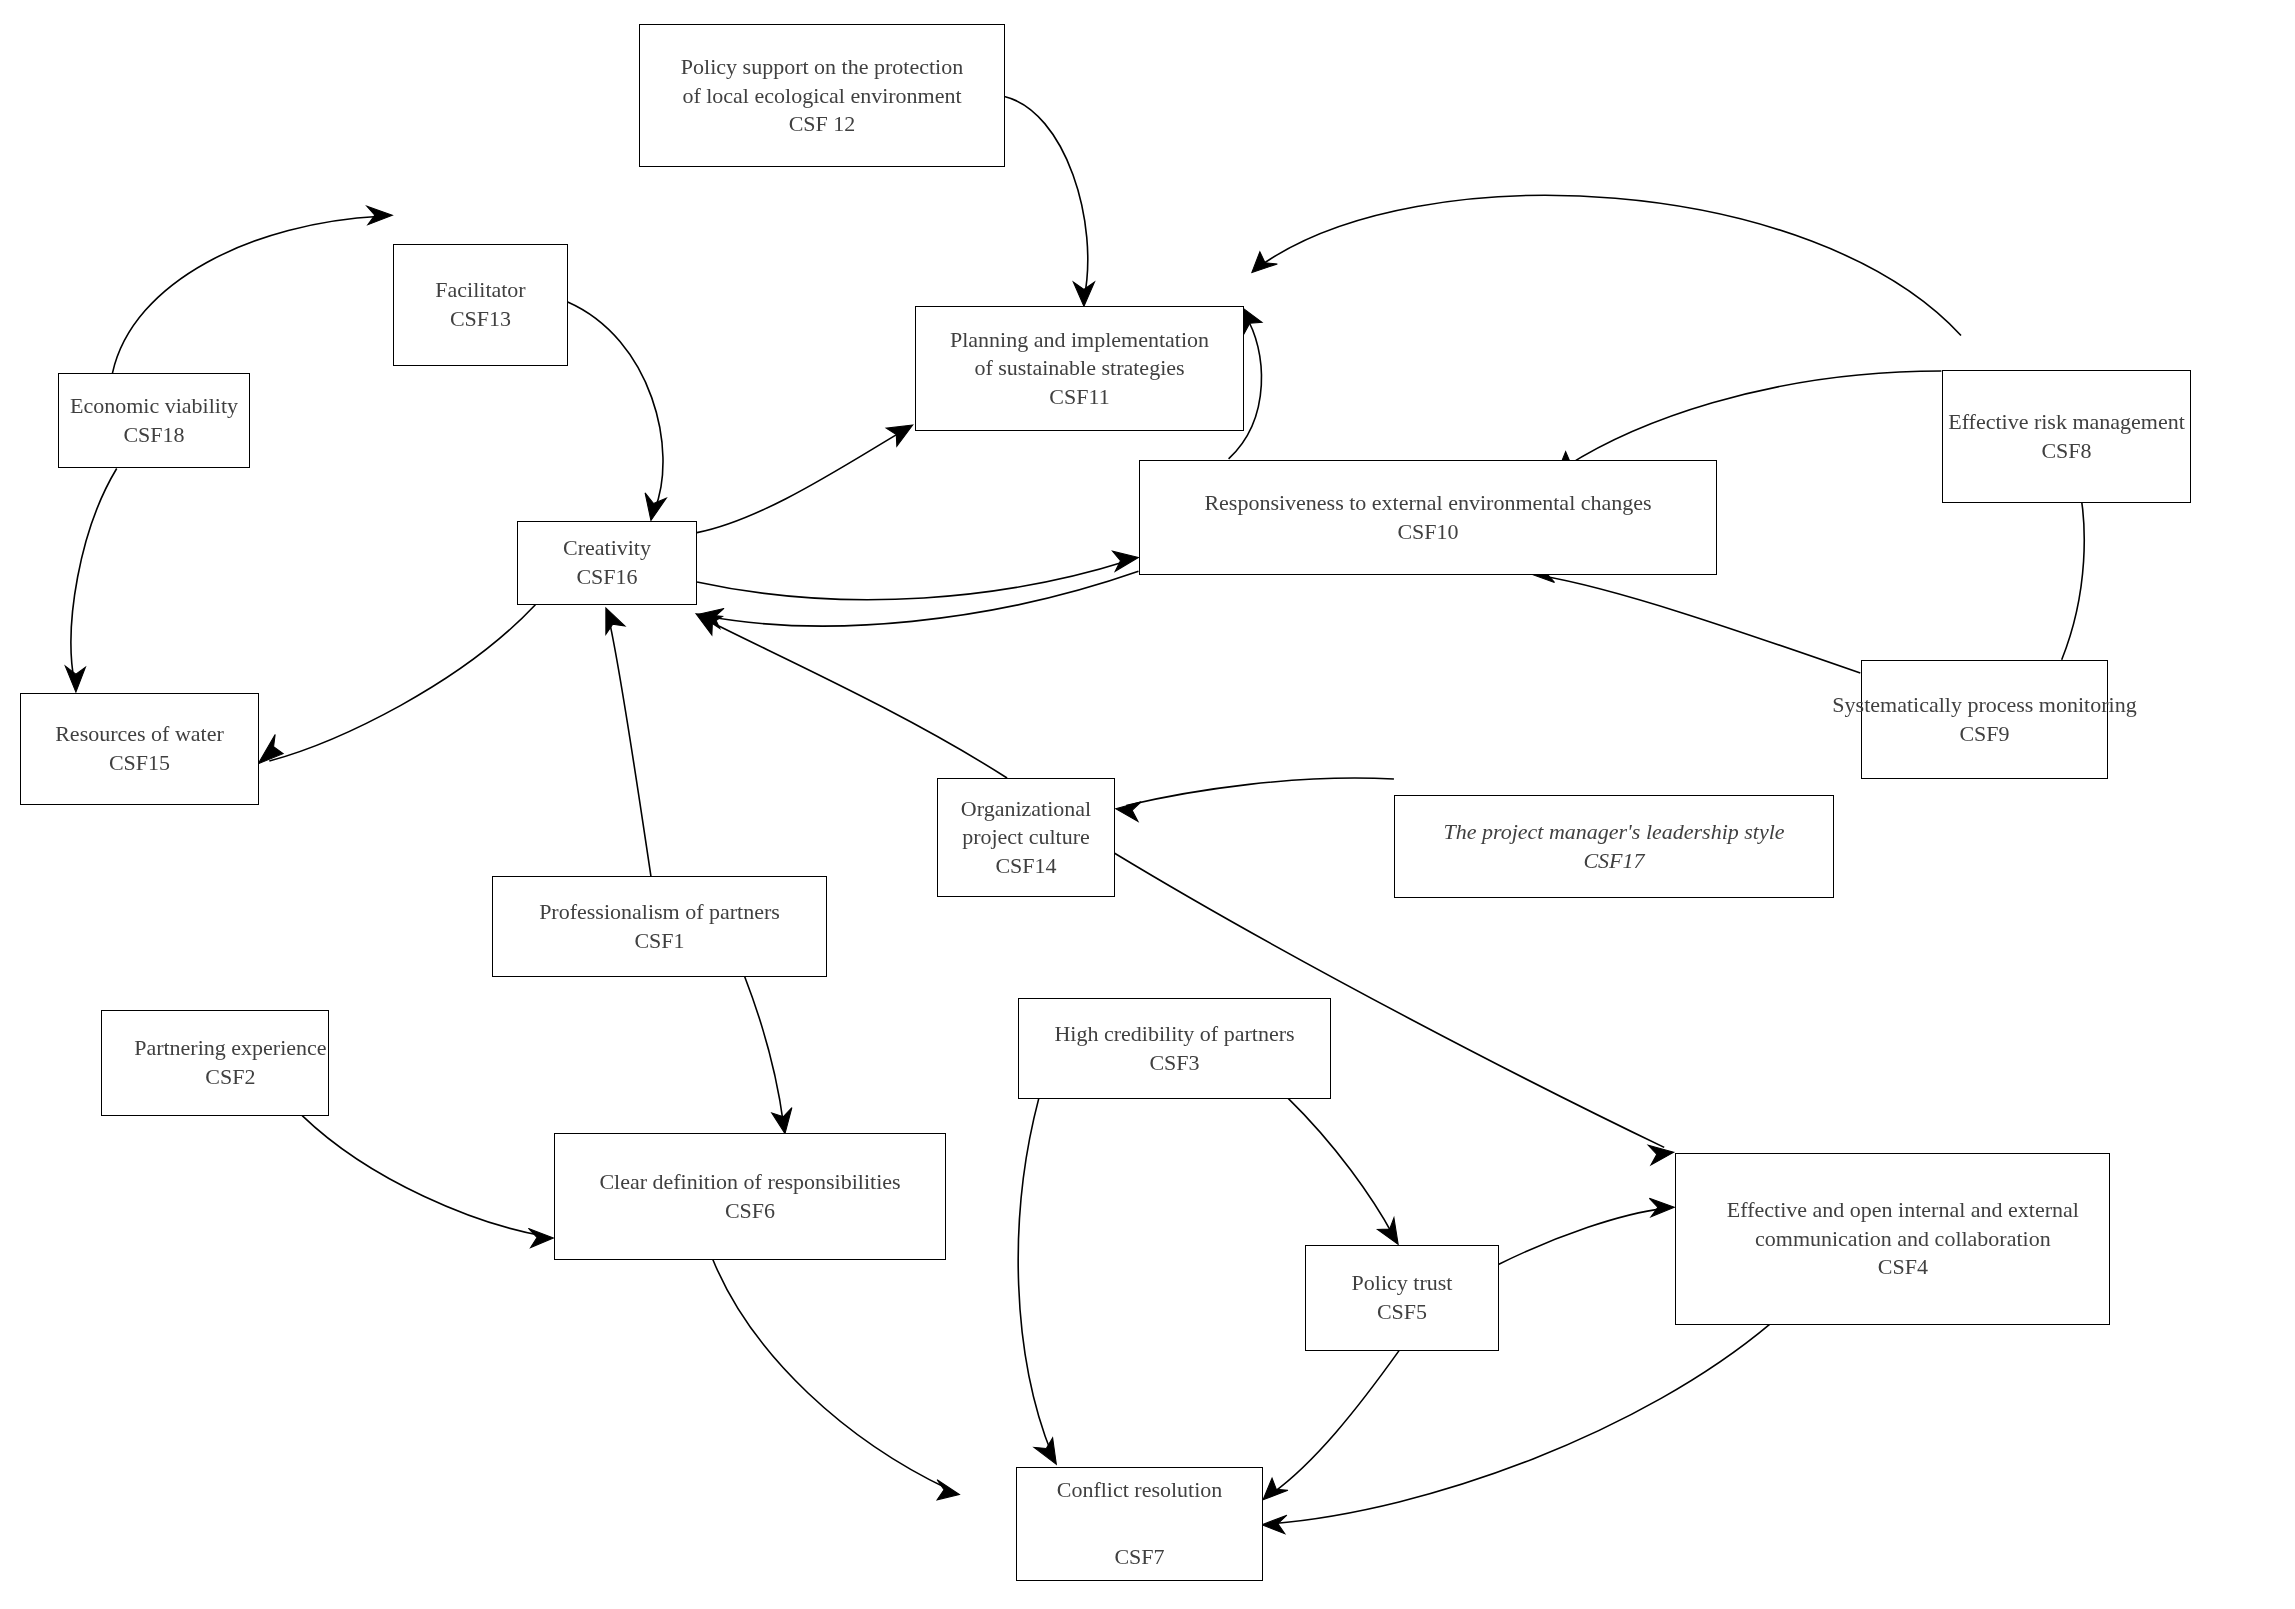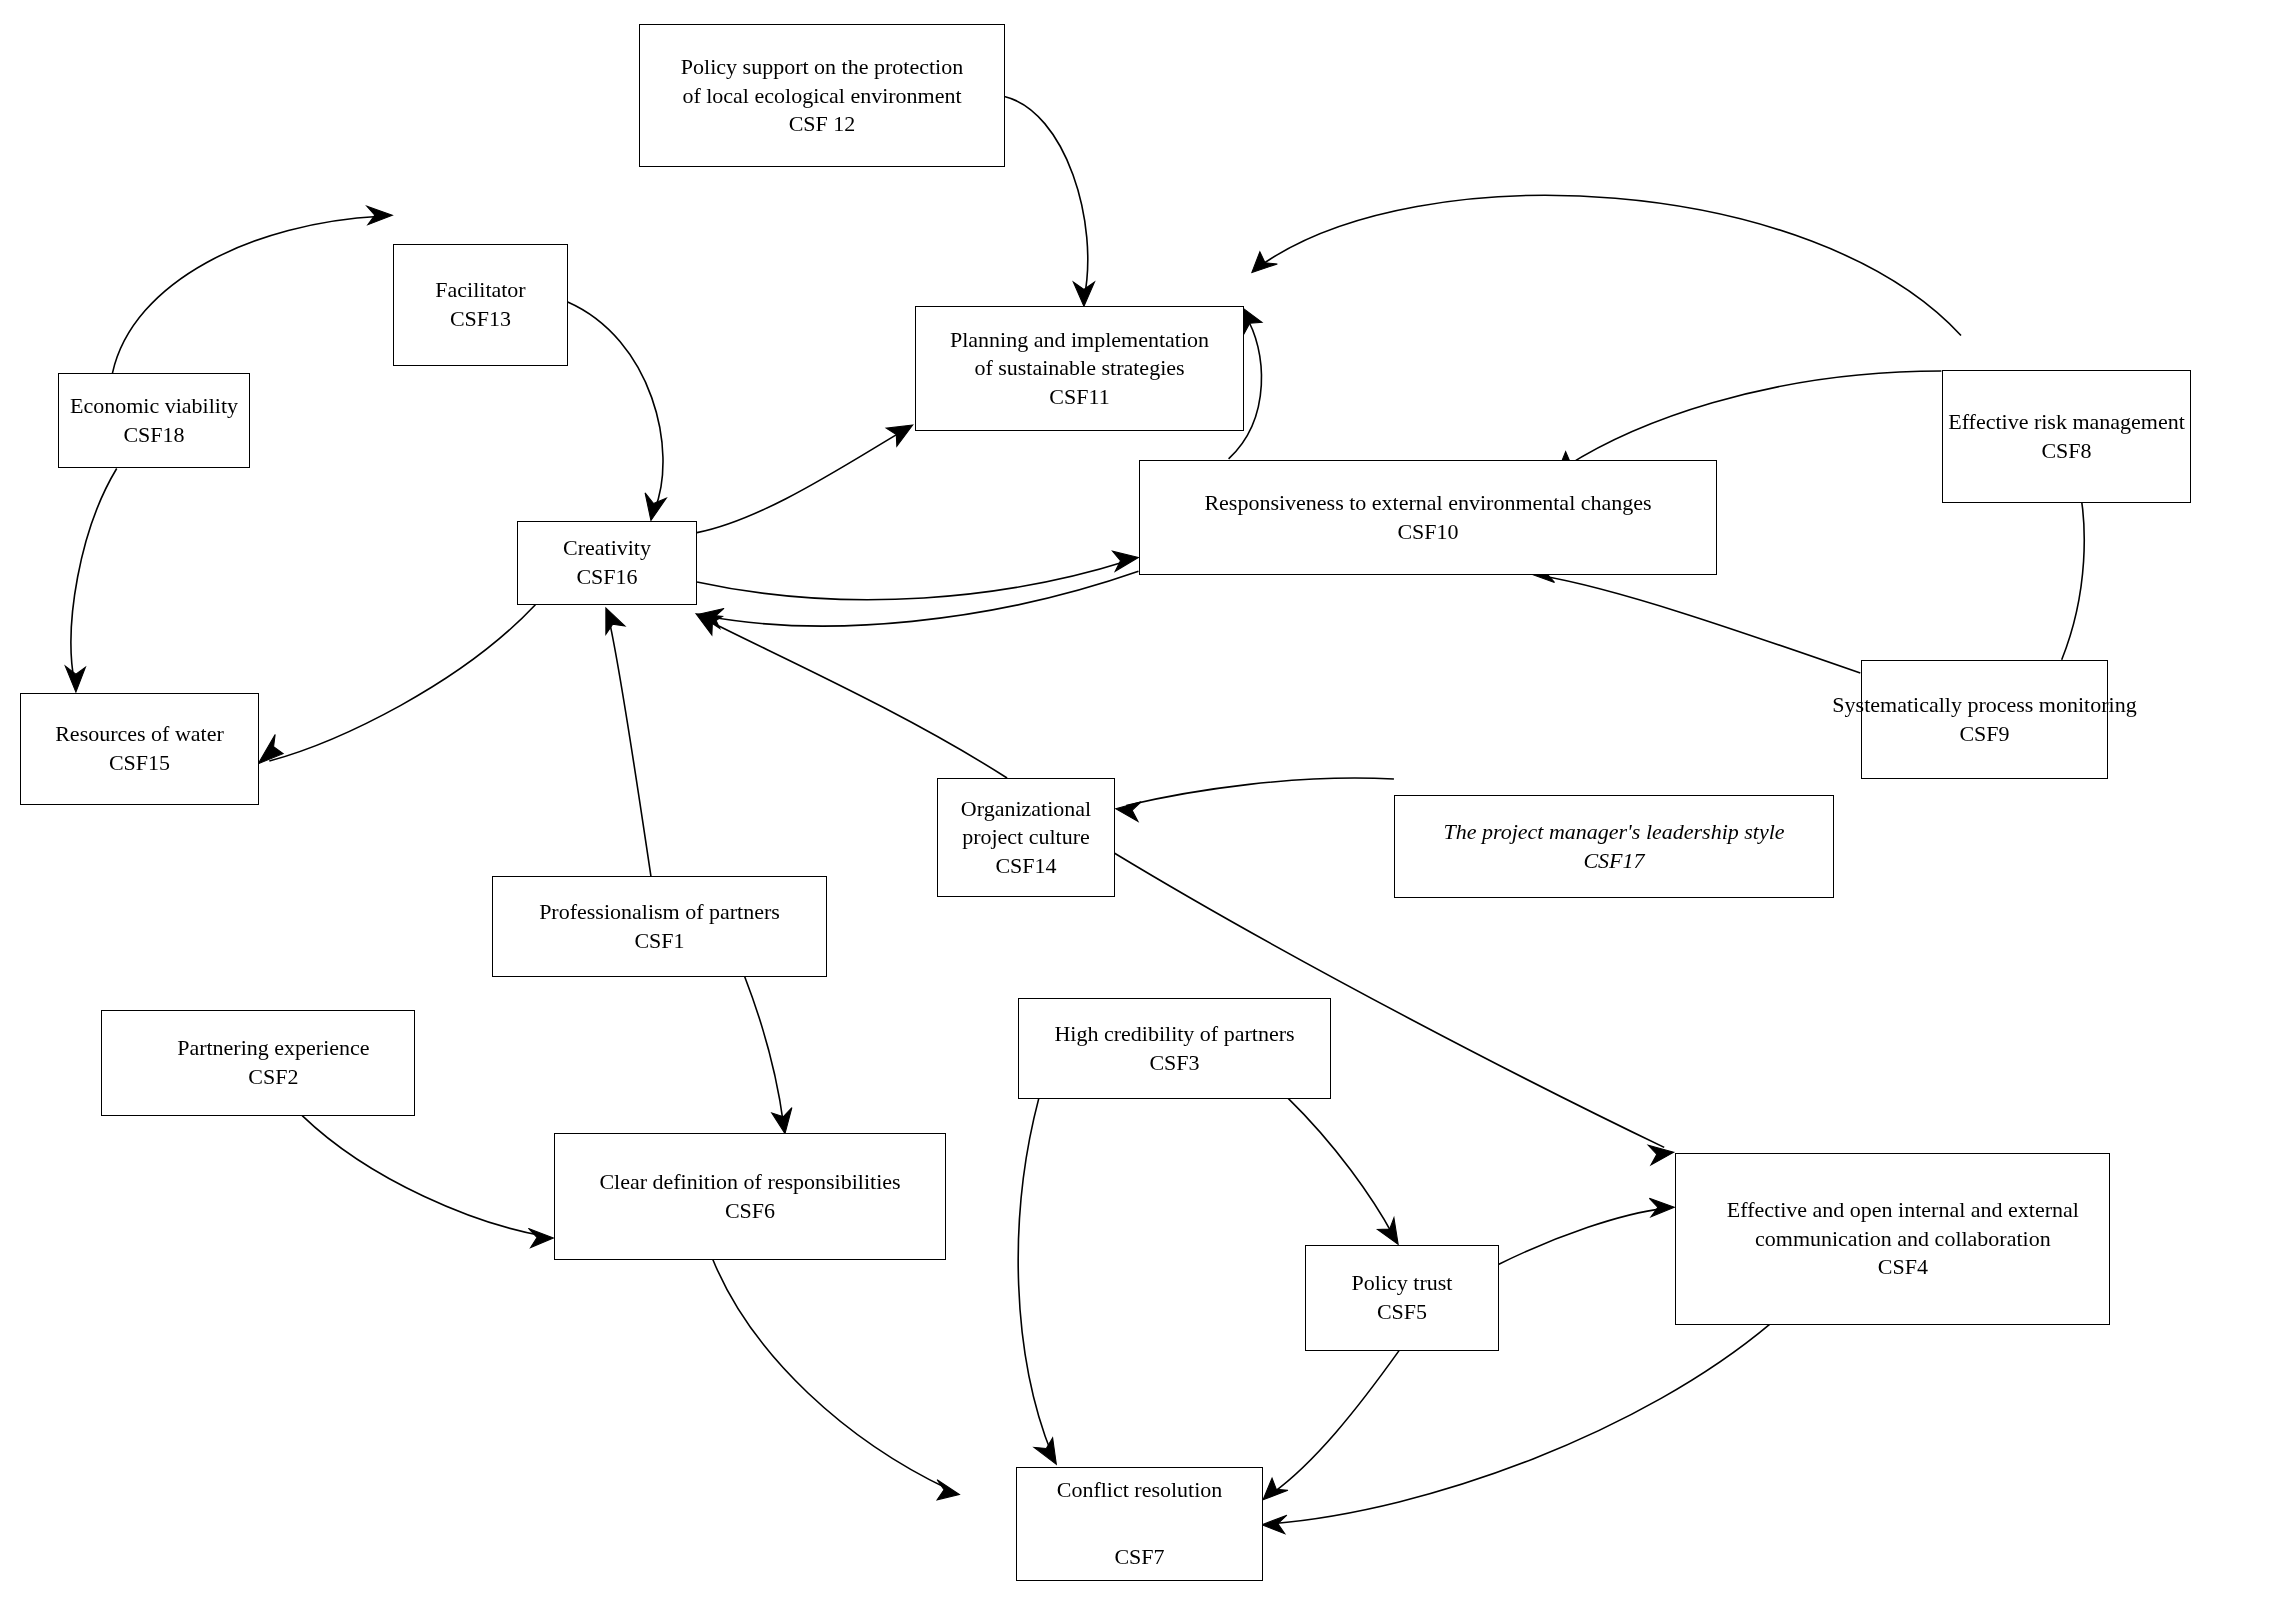--- a/index.html
+++ b/index.html
@@ -15,21 +15,21 @@
   .nodebox{
     position:absolute;
     border:1.6px solid #000000;
     background:#ffffff;
     box-sizing:border-box;
     display:flex;
     flex-direction:column;
     align-items:center;
     justify-content:center;
     text-align:center;
-    color:#000000;
+    color:#404040;
     font-family:"Liberation Serif", serif;
     font-size:22px;
     line-height:1.30;
     padding:2.1px 5.3px;
   }
   .nodebox .ln{display:block;white-space:nowrap;}
 </style>
 </head>
 <body>
 
@@ -181,21 +181,21 @@
         <span class="ln">CSF14</span>
       </div>
       <div class="nodebox" style="left: 1394px; top: 795px; width: 440px; height: 103px; font-style: italic;">
         <span class="ln">The project manager's leadership style</span>
         <span class="ln">CSF17</span>
       </div>
       <div class="nodebox" style="left: 492px; top: 876px; width: 335px; height: 101px;">
         <span class="ln">Professionalism of partners</span>
         <span class="ln">CSF1</span>
       </div>
-      <div class="nodebox" style="left: 101px; top: 1010px; width: 314px; height: 106px; padding-left: 36px;">
+      <div class="nodebox" style="left: 101px; top: 1010px; width: 228px; height: 106px; padding-left: 36px;">
         <span class="ln">Partnering experience</span>
         <span class="ln">CSF2</span>
       </div>
       <div class="nodebox" style="left: 1018px; top: 998px; width: 313px; height: 101px;">
         <span class="ln">High credibility of partners</span>
         <span class="ln">CSF3</span>
       </div>
       <div class="nodebox" style="left: 554px; top: 1133px; width: 392px; height: 127px;">
         <span class="ln">Clear definition of responsibilities</span>
         <span class="ln">CSF6</span>

